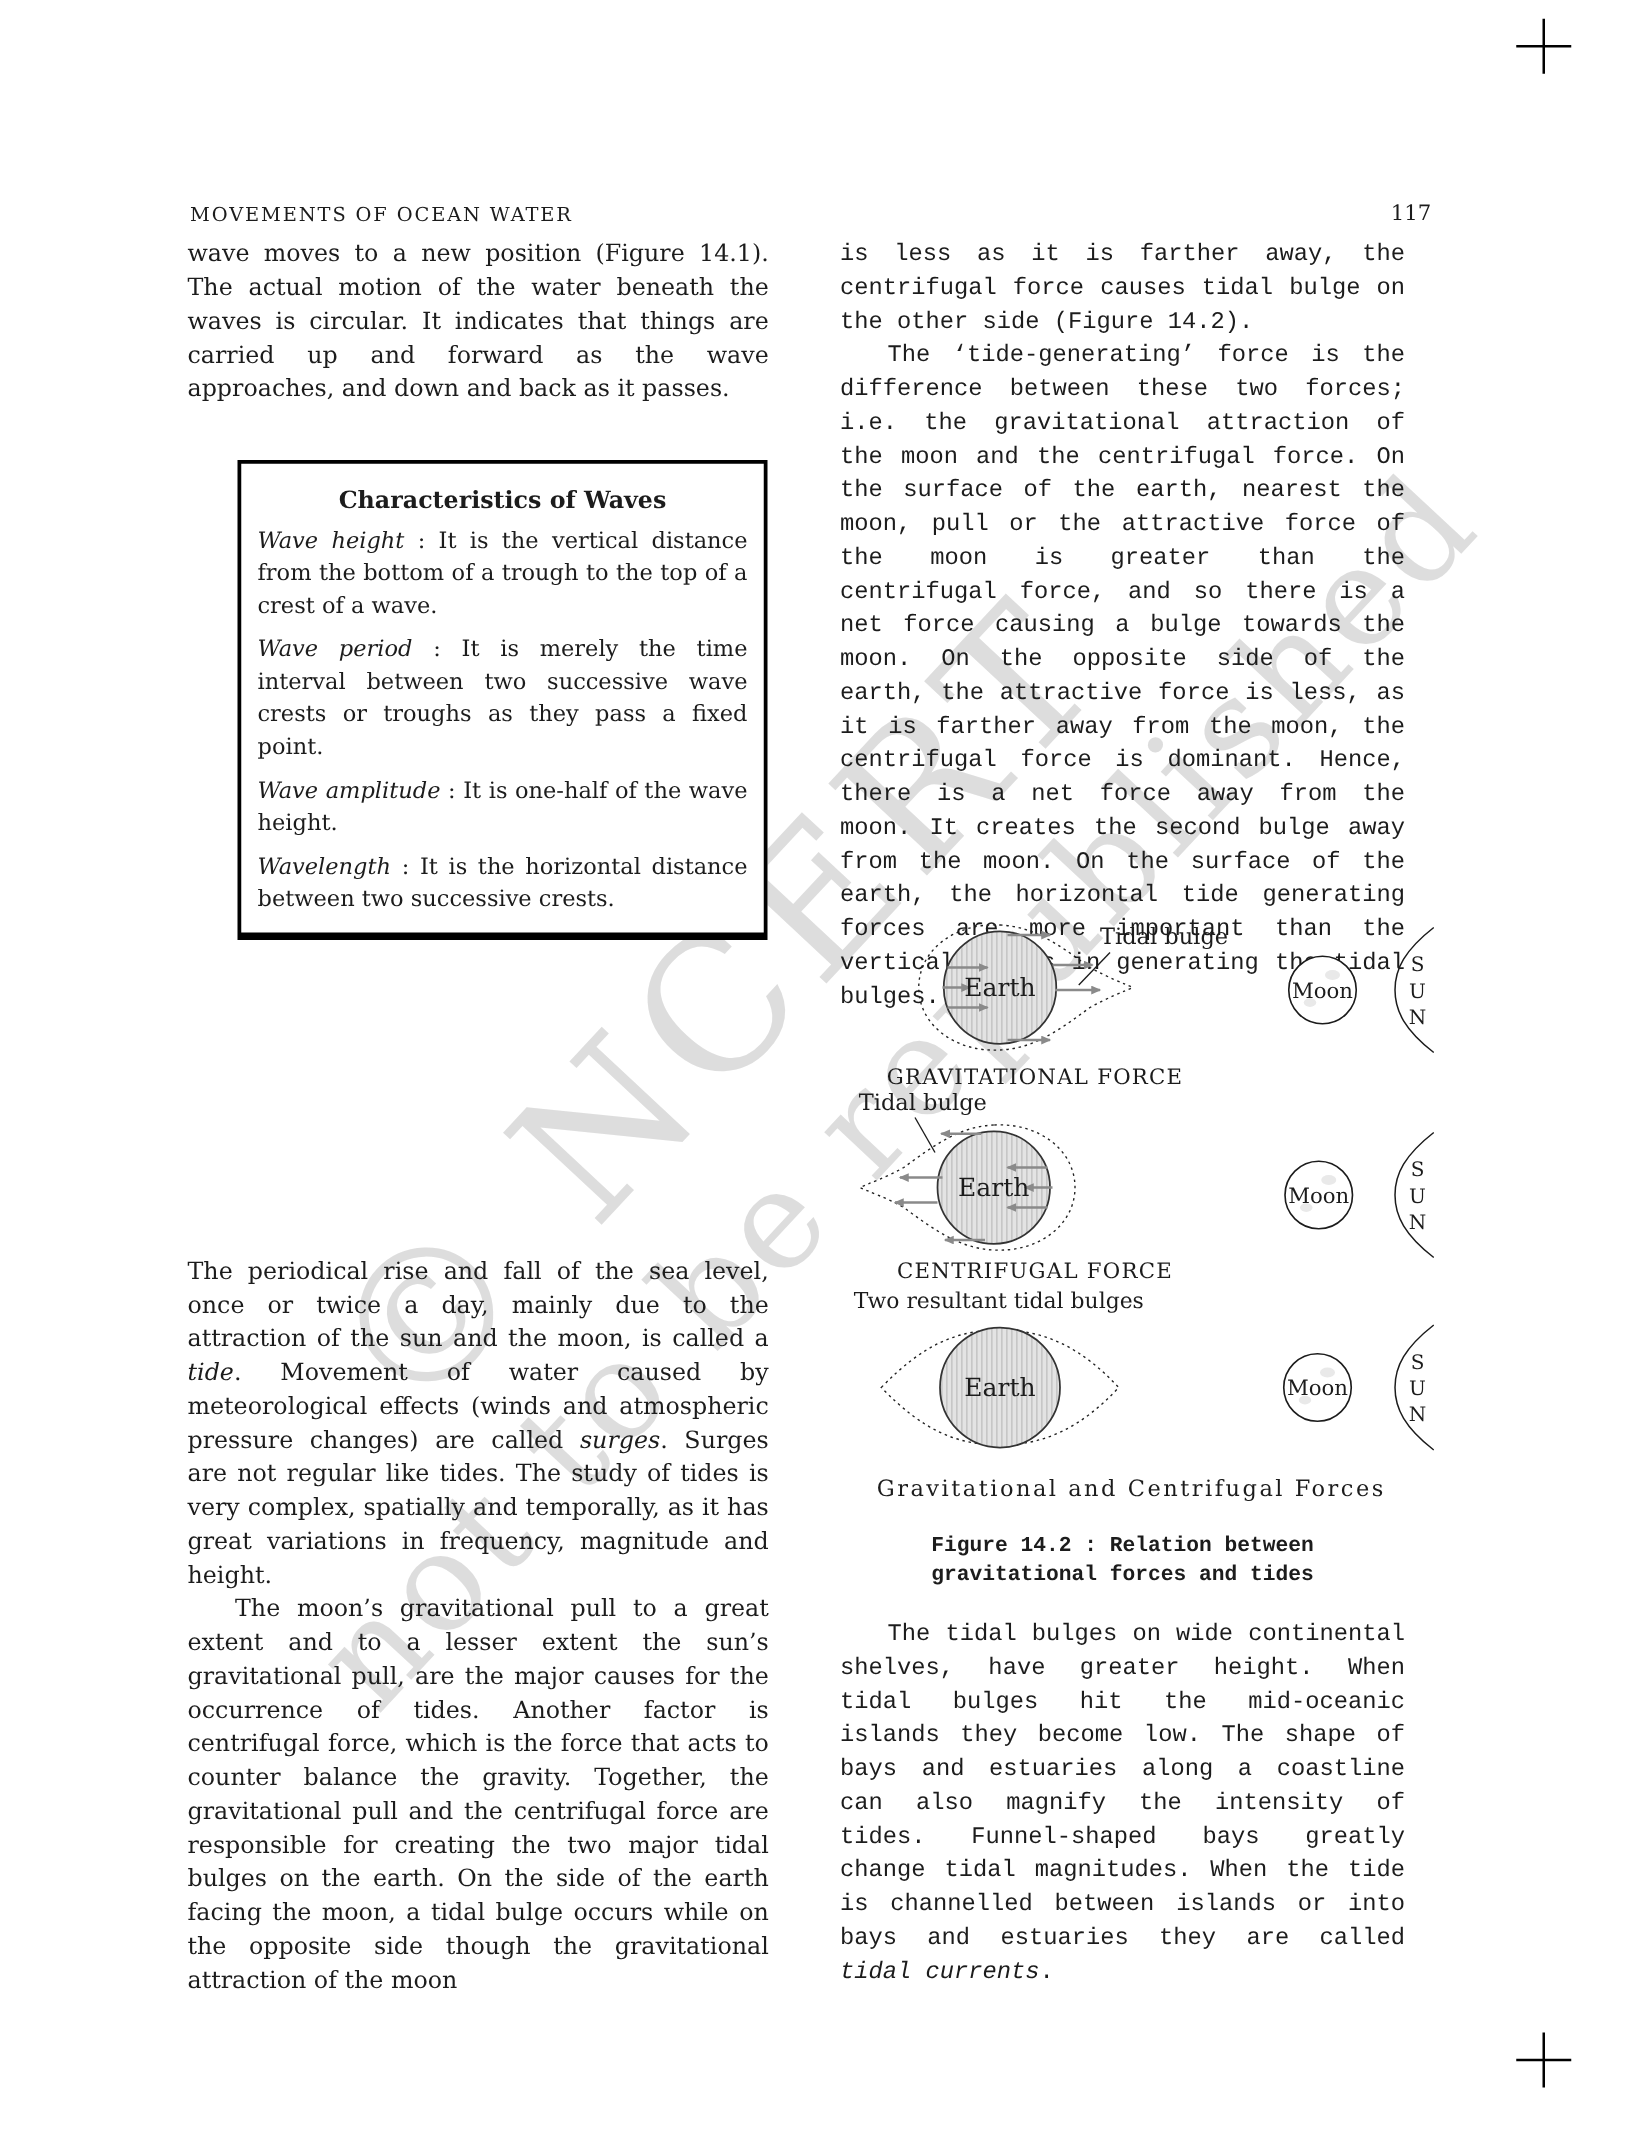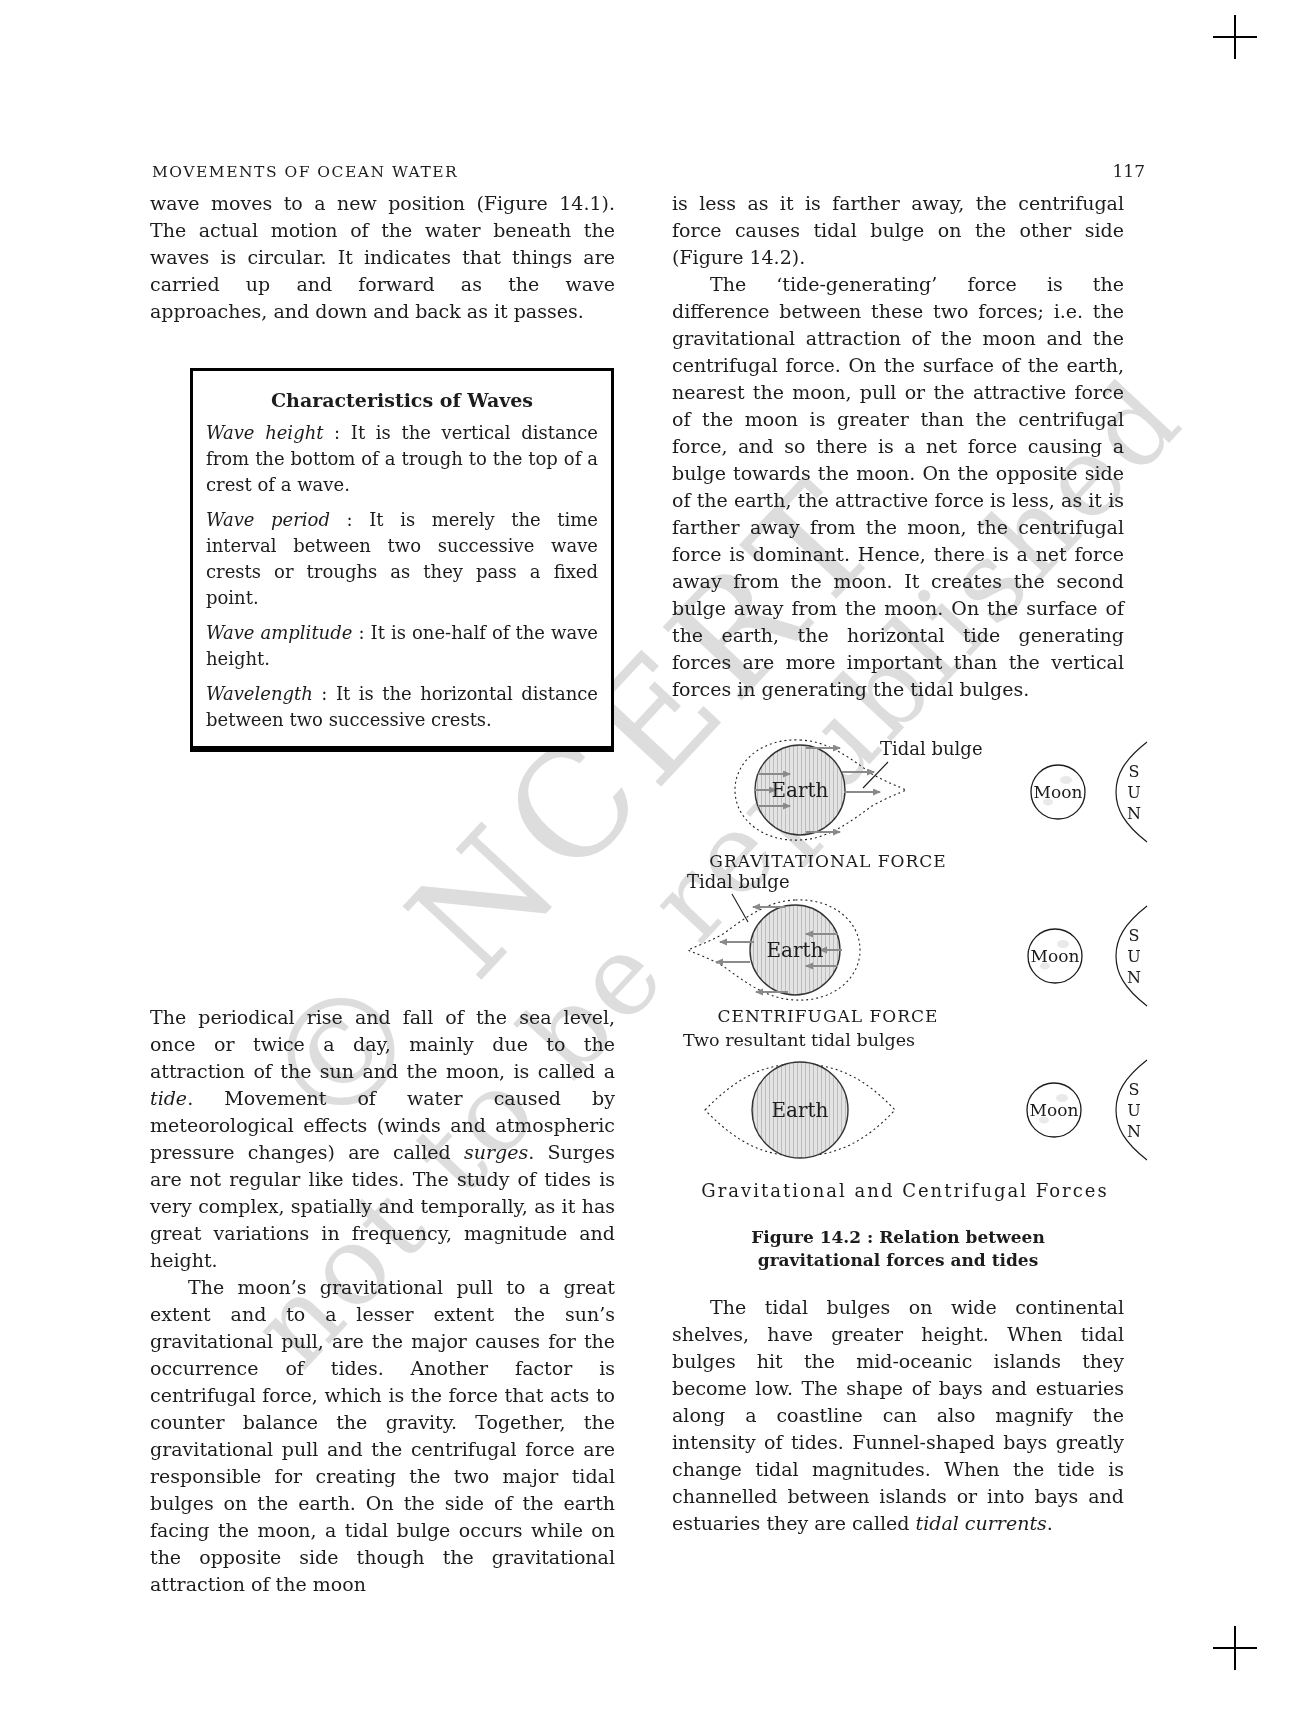--- a/index.html
+++ b/index.html
@@ -10,21 +10,21 @@
   .indent { text-indent:38px; }
   i { font-style:italic; }
 
   
   .hdr { font-size:15.5px; letter-spacing:1.5px; }
   .pgnum { font-size:17px; text-align:right; }
   .footer { font-family:"Liberation Sans", sans-serif; font-size:15px; text-align:center; color:#111; }
 
   
   .leftcol  { left:150px; width:465px; }
-  .rightcol { left:672px; width:452px; }
+  .rightcol { left:672px; width:452px;font-family:Liberation Mono, monospace; }
 
   
   .wave-box { left:190px; top:368px; width:424px; box-sizing:border-box;
               border:3px solid #000; border-bottom-width:6px; background:#fff;
               padding:16px 13px 4px; }
   .box-title { text-align:center; font-weight:bold; font-size:19px; margin:2px 0 9px; }
   .box-entry { font-size:18px; line-height:26px; margin-bottom:9px; text-align:justify; }
 
   .tides-head { font-weight:bold; font-size:21px; font-variant:small-caps; letter-spacing:.5px; }
 

